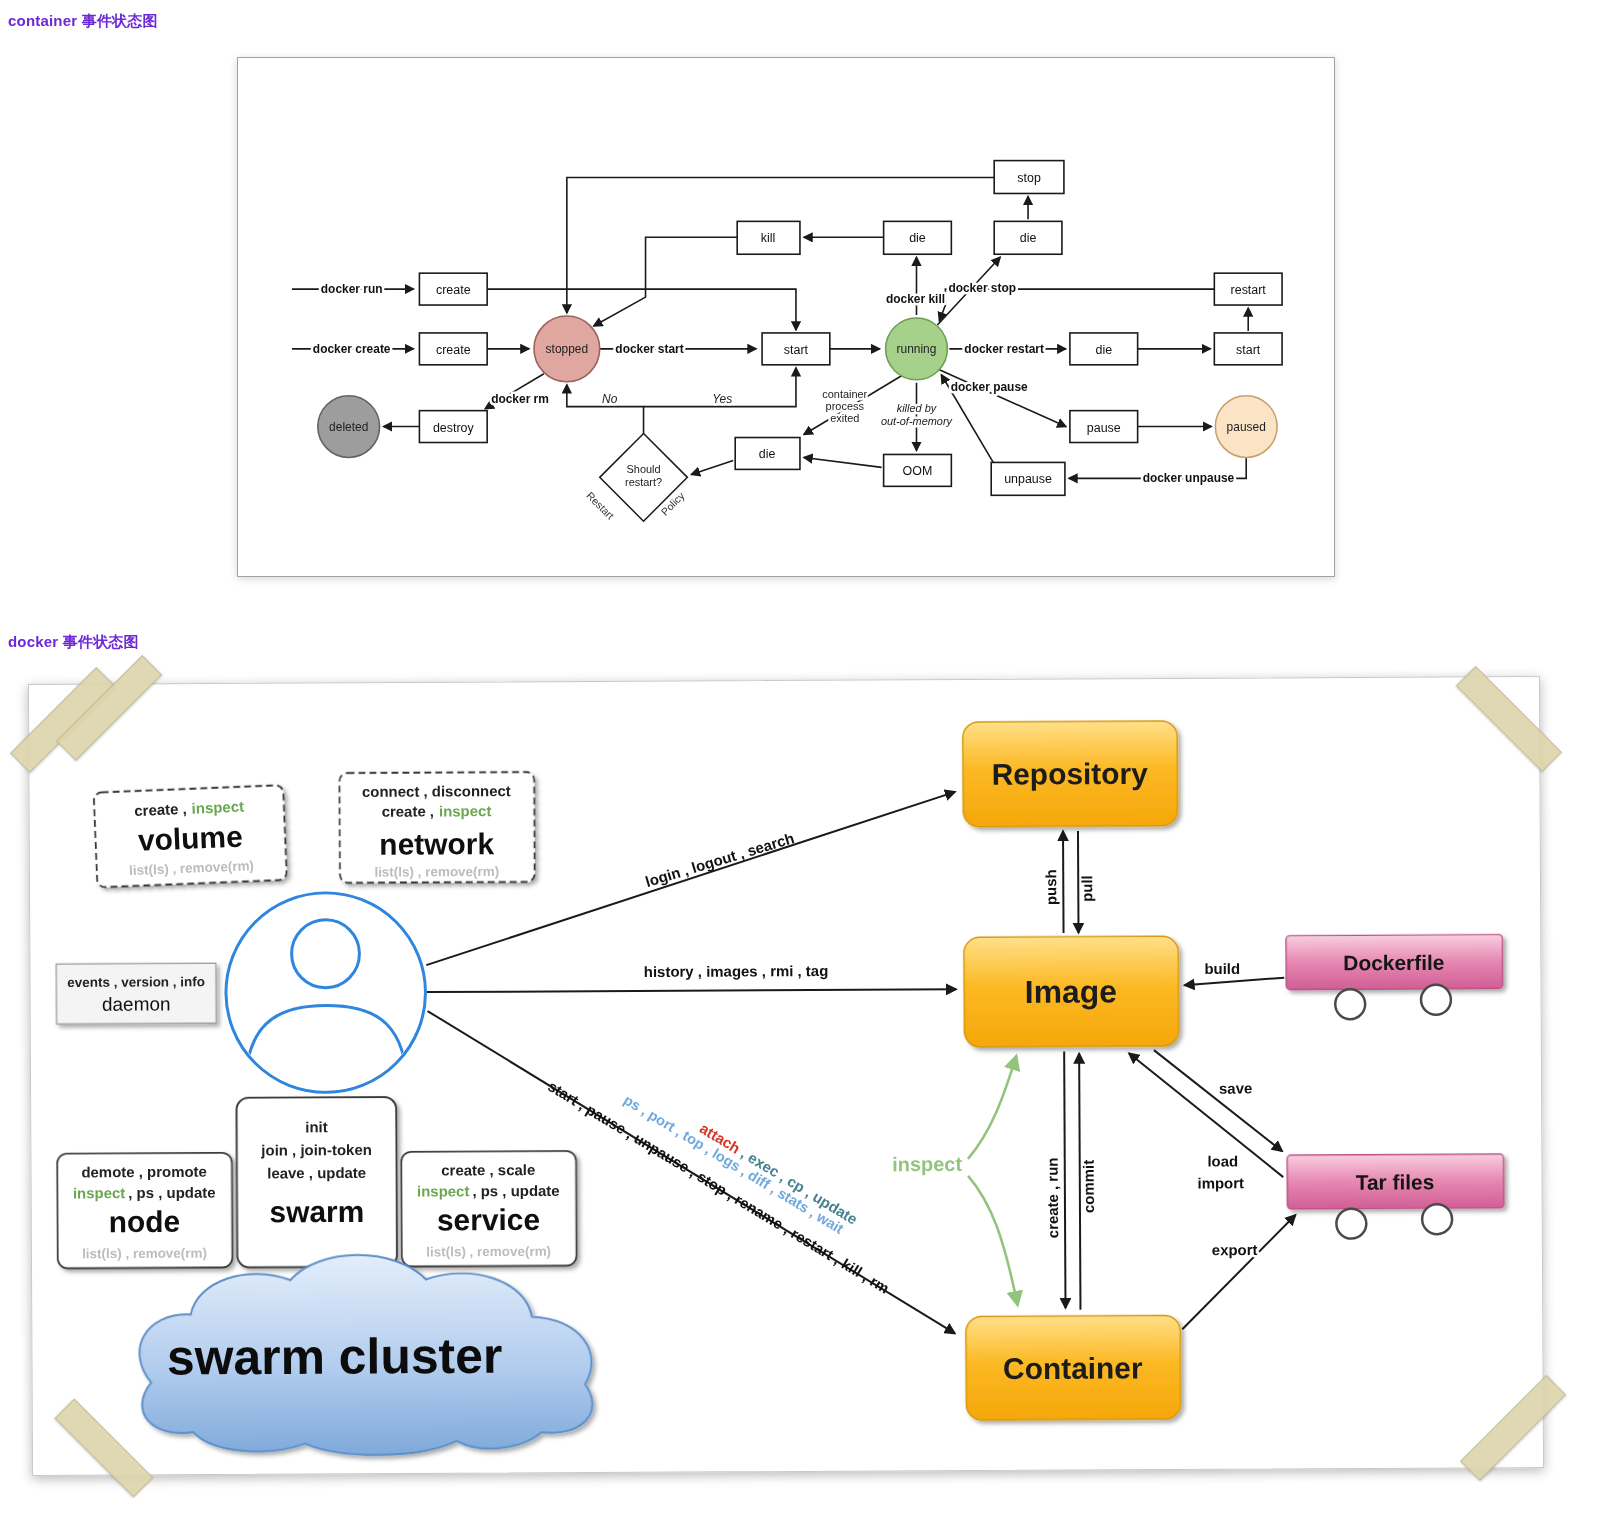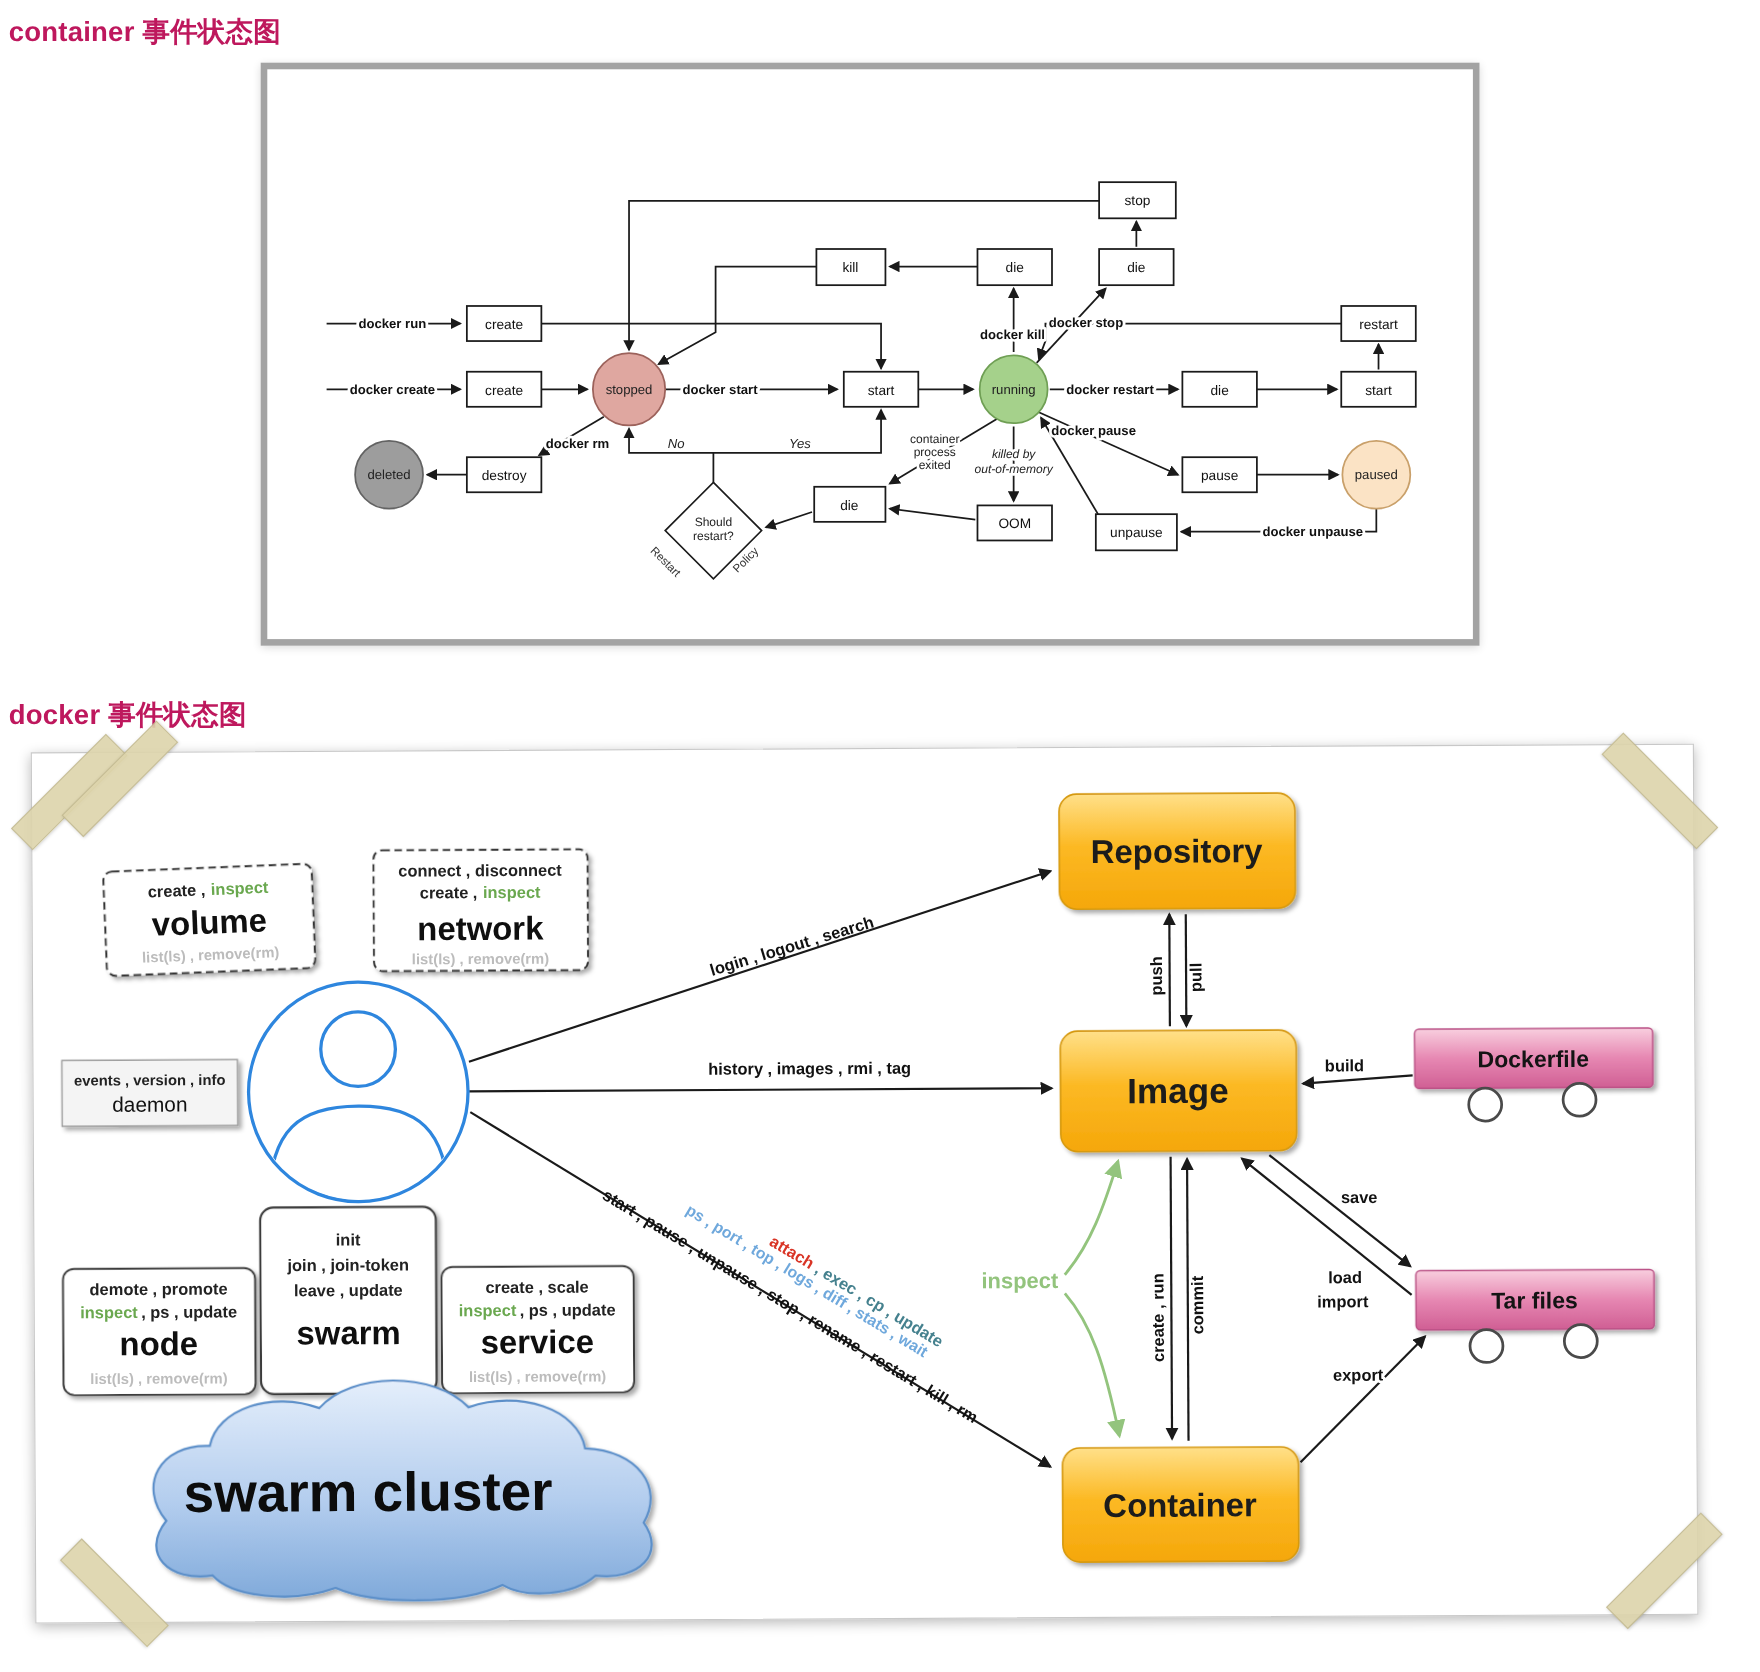--- a/index.html
+++ b/index.html
@@ -1,20 +1,20 @@
 <!DOCTYPE html>
 <html><head>
 <meta charset="utf-8">
 <style>
   html,body{margin:0;padding:0;background:#fff;}
   .page{position:relative;width:1600px;height:1520px;background:#fff;overflow:hidden;font-family:"Liberation Sans","DejaVu Sans",sans-serif;}
-  .sec-title{position:absolute;left:8px;margin:0;font-size:25px;font-weight:bold;color:#be185d;letter-spacing:.2px;}
+  .sec-title{position:absolute;left:8px;margin:0;font-size:15px;font-weight:bold;color:#6d28d9;letter-spacing:.2px;}
   #title-state{top:12px;}
   #title-cmd{top:633px;}
-  .card1{position:absolute;left:237px;top:57px;width:1096px;height:518px;background:#fff;border:6px solid #a3a3a3;box-shadow:0 2px 8px rgba(0,0,0,.16);}
+  .card1{position:absolute;left:237px;top:57px;width:1096px;height:518px;background:#fff;border:1px solid #a3a3a3;box-shadow:0 2px 8px rgba(0,0,0,.16);}
   .poster{position:absolute;left:30px;top:680px;width:1510px;height:790px;background:#fff;border:1px solid #c8c8c8;box-shadow:0 3px 12px rgba(0,0,0,.28);transform:rotate(-.3deg);z-index:1;}
   .tape{position:absolute;background:rgba(221,212,171,.9);border:1px solid rgba(150,140,100,.35);box-shadow:0 1px 3px rgba(0,0,0,.18);z-index:6;}
   svg{display:block;}
   svg text{font-family:"Liberation Sans","DejaVu Sans",sans-serif;}
   .halo{paint-order:stroke;stroke:#fff;stroke-width:5px;stroke-linejoin:round;}
   .boxlbl{font-size:12.5px;fill:#111;text-anchor:middle;}
   .stlbl{font-size:12px;fill:#222;text-anchor:middle;}
   .elabel{font-size:12px;font-weight:bold;fill:#111;text-anchor:middle;}
   .ilabel{font-size:12px;font-style:italic;fill:#222;text-anchor:middle;}
   .slabel{font-size:11px;fill:#222;text-anchor:middle;}

